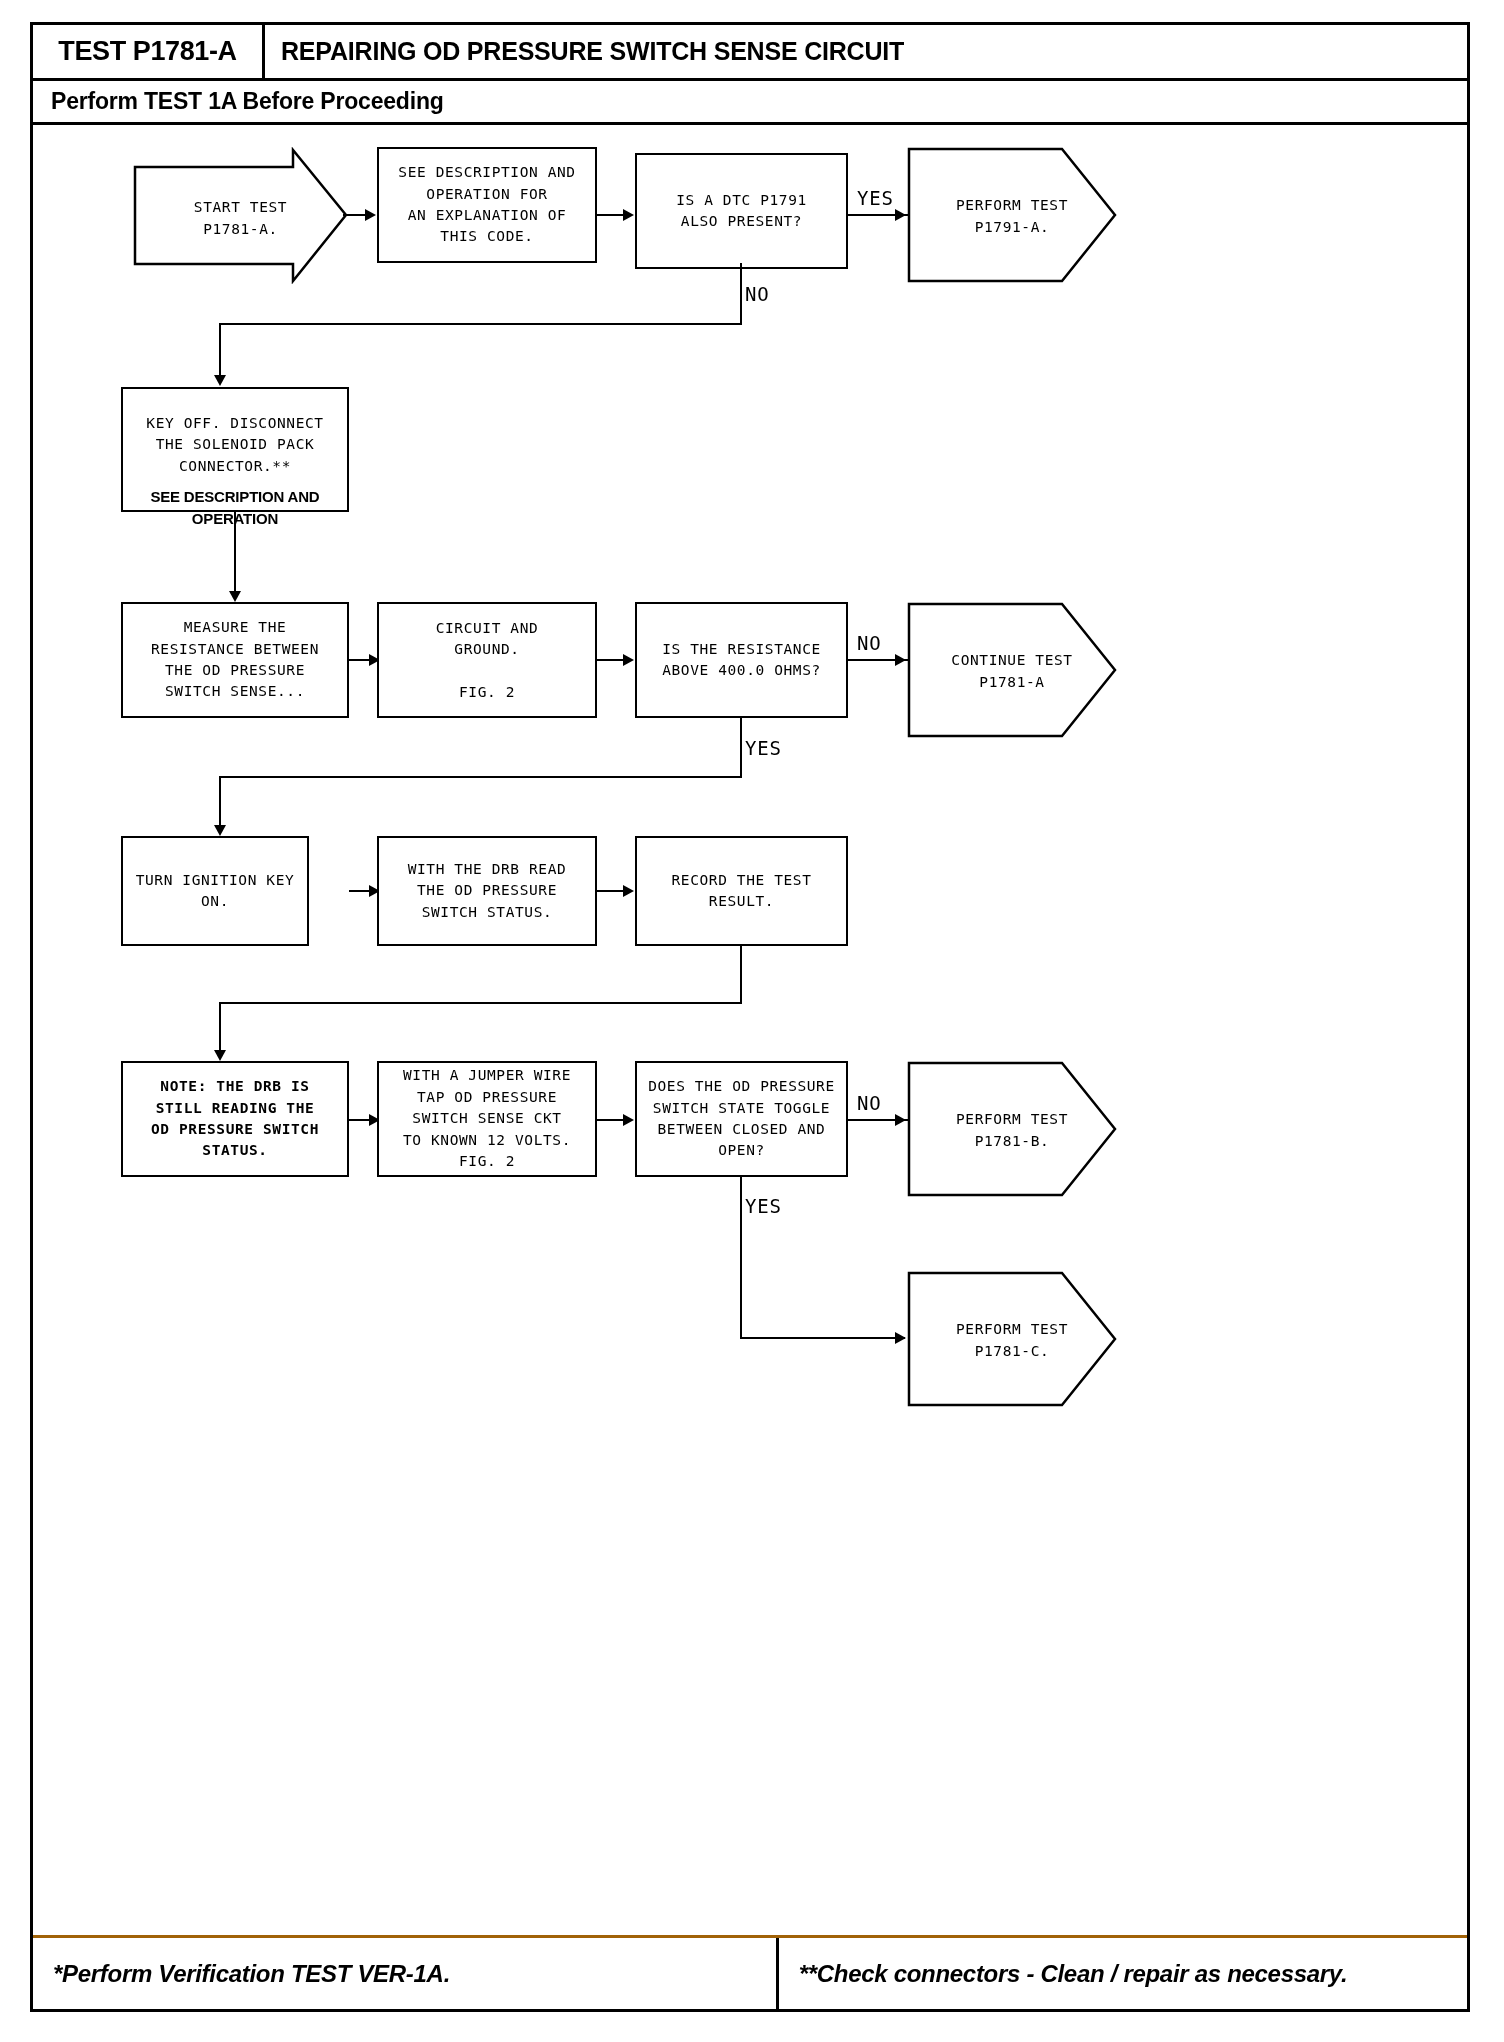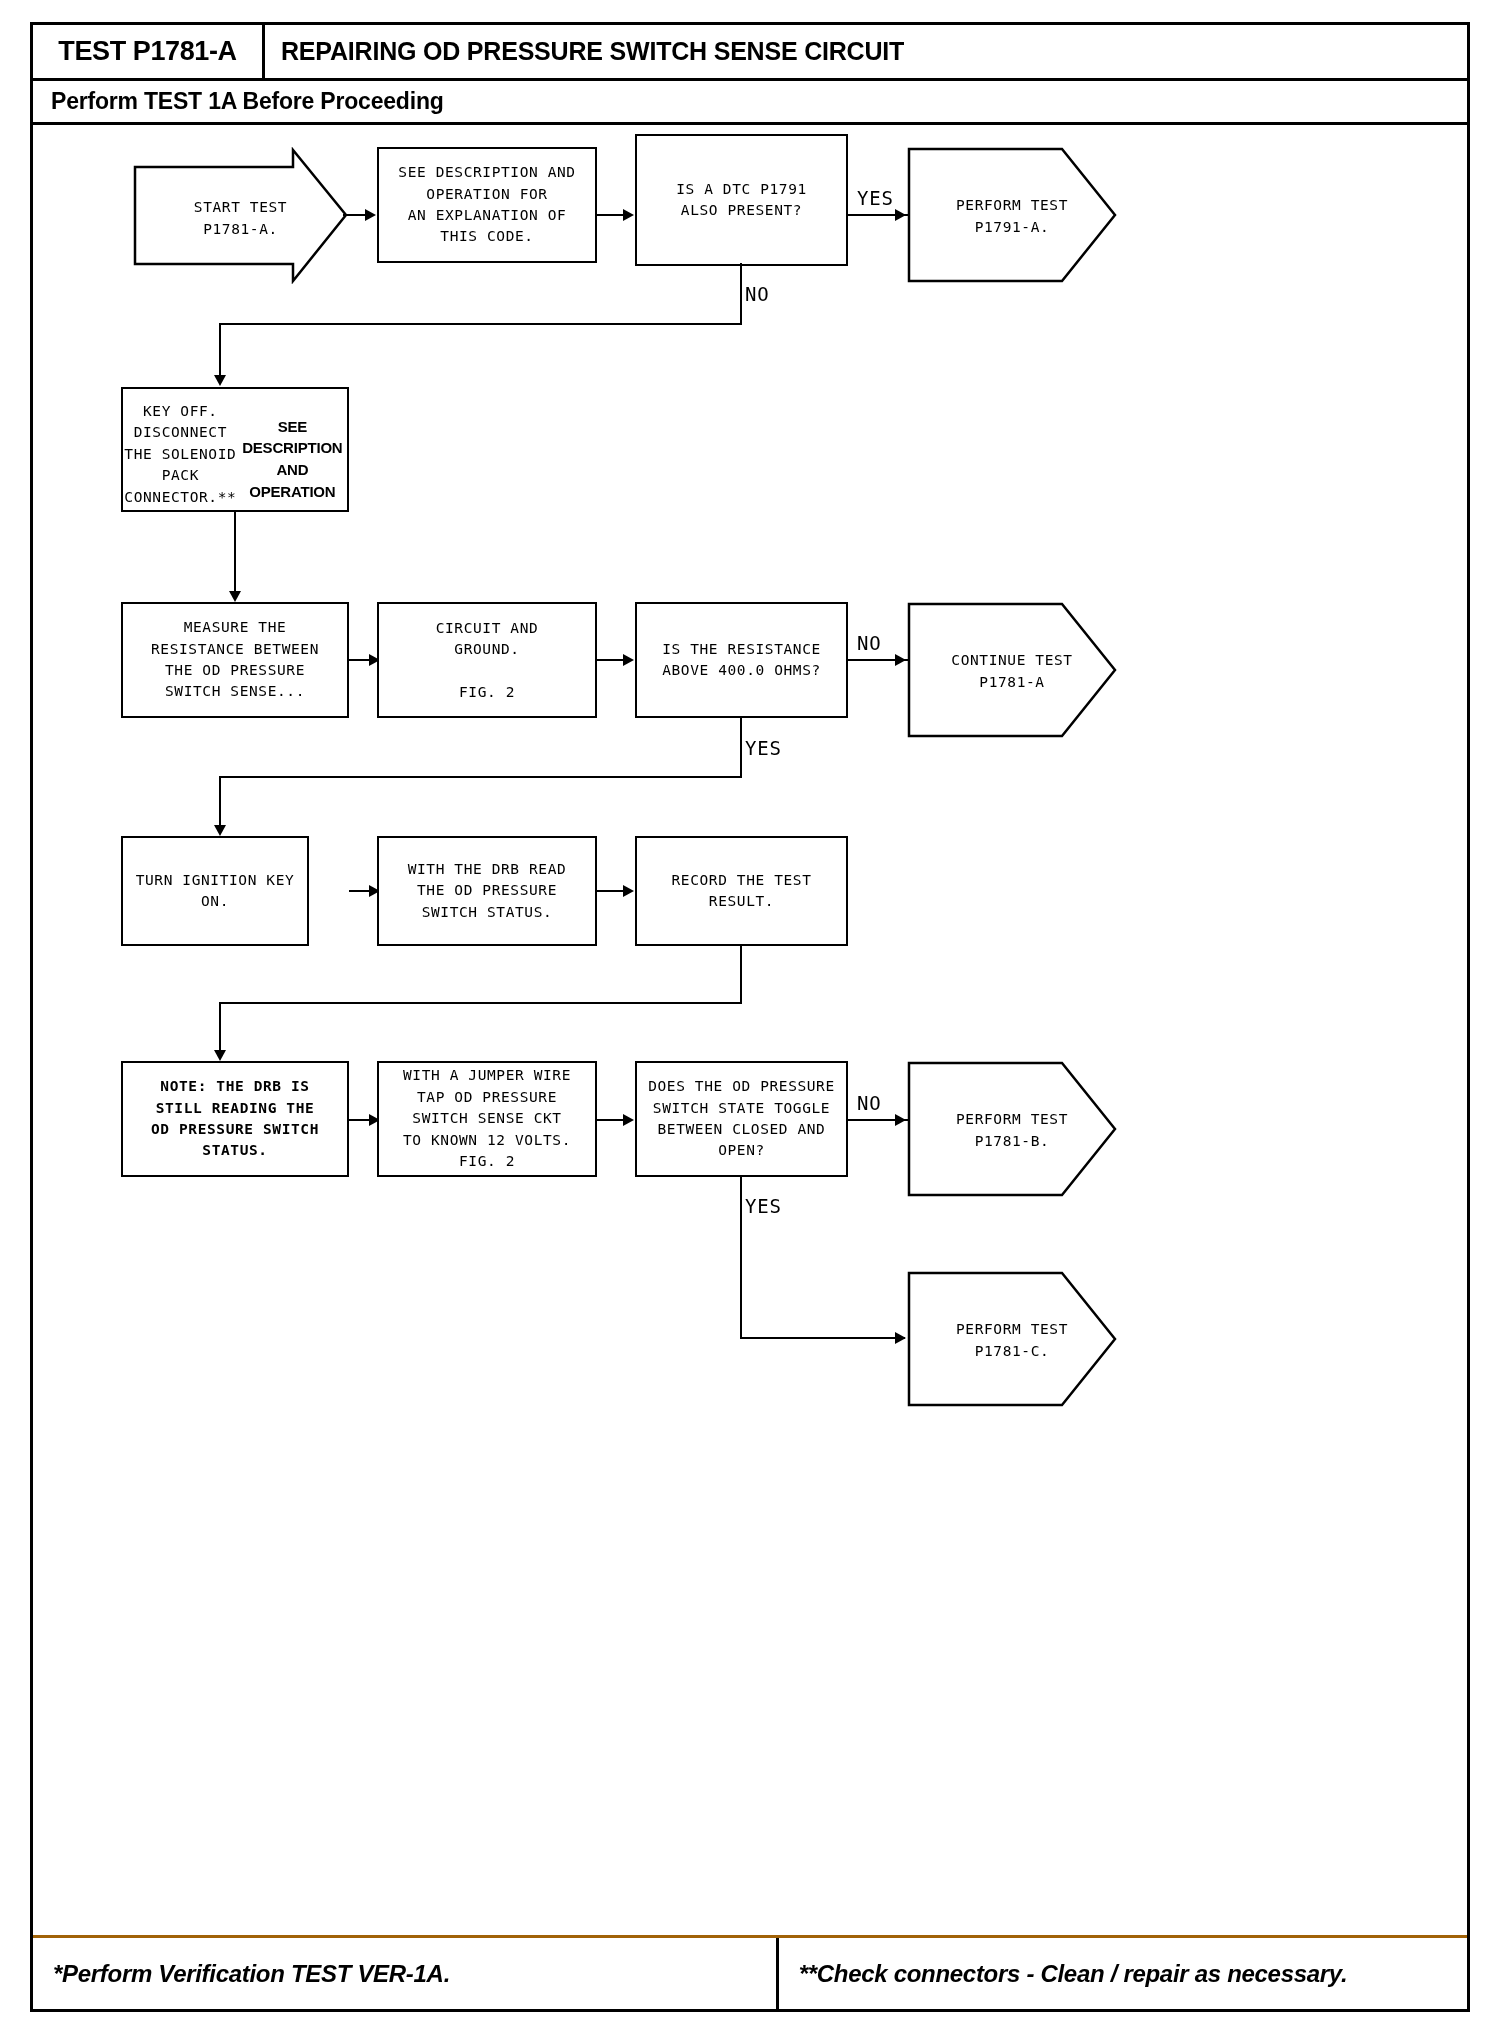--- a/index.html
+++ b/index.html
@@ -133,24 +133,24 @@
     padding: 0 6px;
   }
   .node.top-align { align-items: flex-start; }
   .node.top-align .node-text { padding-top: 14px; }
 
   .node-text.bold { font-weight: bold; }
 
   
   .mixed {
     display: flex;
-    flex-direction: row;
+    flex-direction: column;
     align-items: center;
     justify-content: flex-start;
-    padding-top: 12px;
+    padding-top: 24px;
     width: 100%;
   }
   .mixed .mono {
     font-family: "DejaVu Sans Mono", "Liberation Mono", monospace;
     font-size: 14.5px;
     line-height: 1.48;
     letter-spacing: 0.6px;
     text-align: center;
     white-space: pre-line;
   }
@@ -242,21 +242,21 @@
     <div class="node" style="left:344px; top:22px; width:220px; height:116px;">
       <div class="node-text">SEE DESCRIPTION AND
 OPERATION FOR
 AN EXPLANATION OF
 THIS CODE.</div>
     </div>
 
     <div class="conn conn-h" style="left:564px; top:89px; width:32px;"></div>
     <div class="arrowhead" style="left:590px; top:84px;"></div>
 
-    <div class="node" style="left:602px; top:9px; width:213px; height:132px;">
+    <div class="node" style="left:602px; top:28px; width:213px; height:116px;">
       <div class="node-text">IS A DTC P1791
 ALSO PRESENT?</div>
     </div>
 
     <div class="conn conn-h" style="left:815px; top:89px; width:62px;"></div>
     <div class="arrowhead" style="left:862px; top:84px;"></div>
     <div class="branch-label" style="left:824px; top:62px;">YES</div>
 
     <div class="arrow-shape" style="left:874px; top:22px; width:210px; height:137px;">
       <svg width="210" height="137" viewBox="0 0 210 137">

